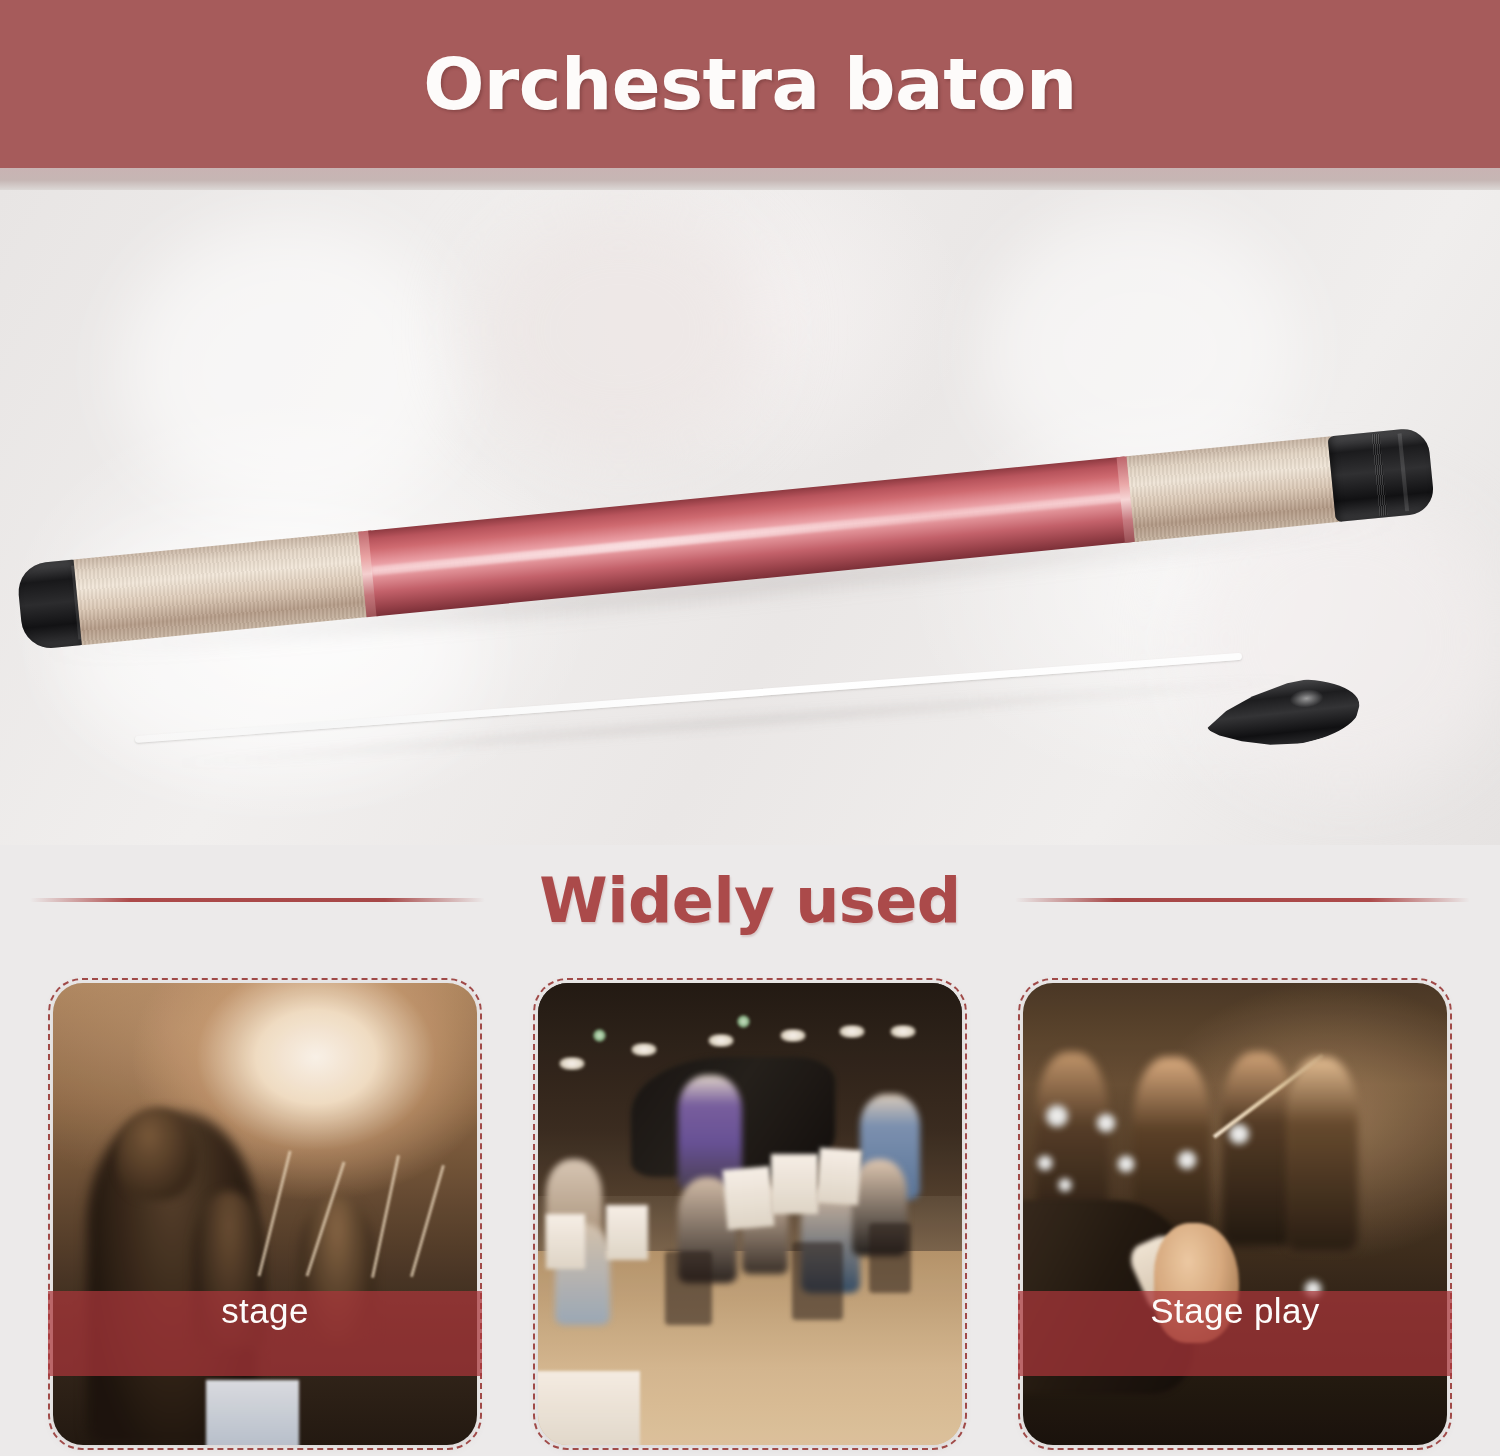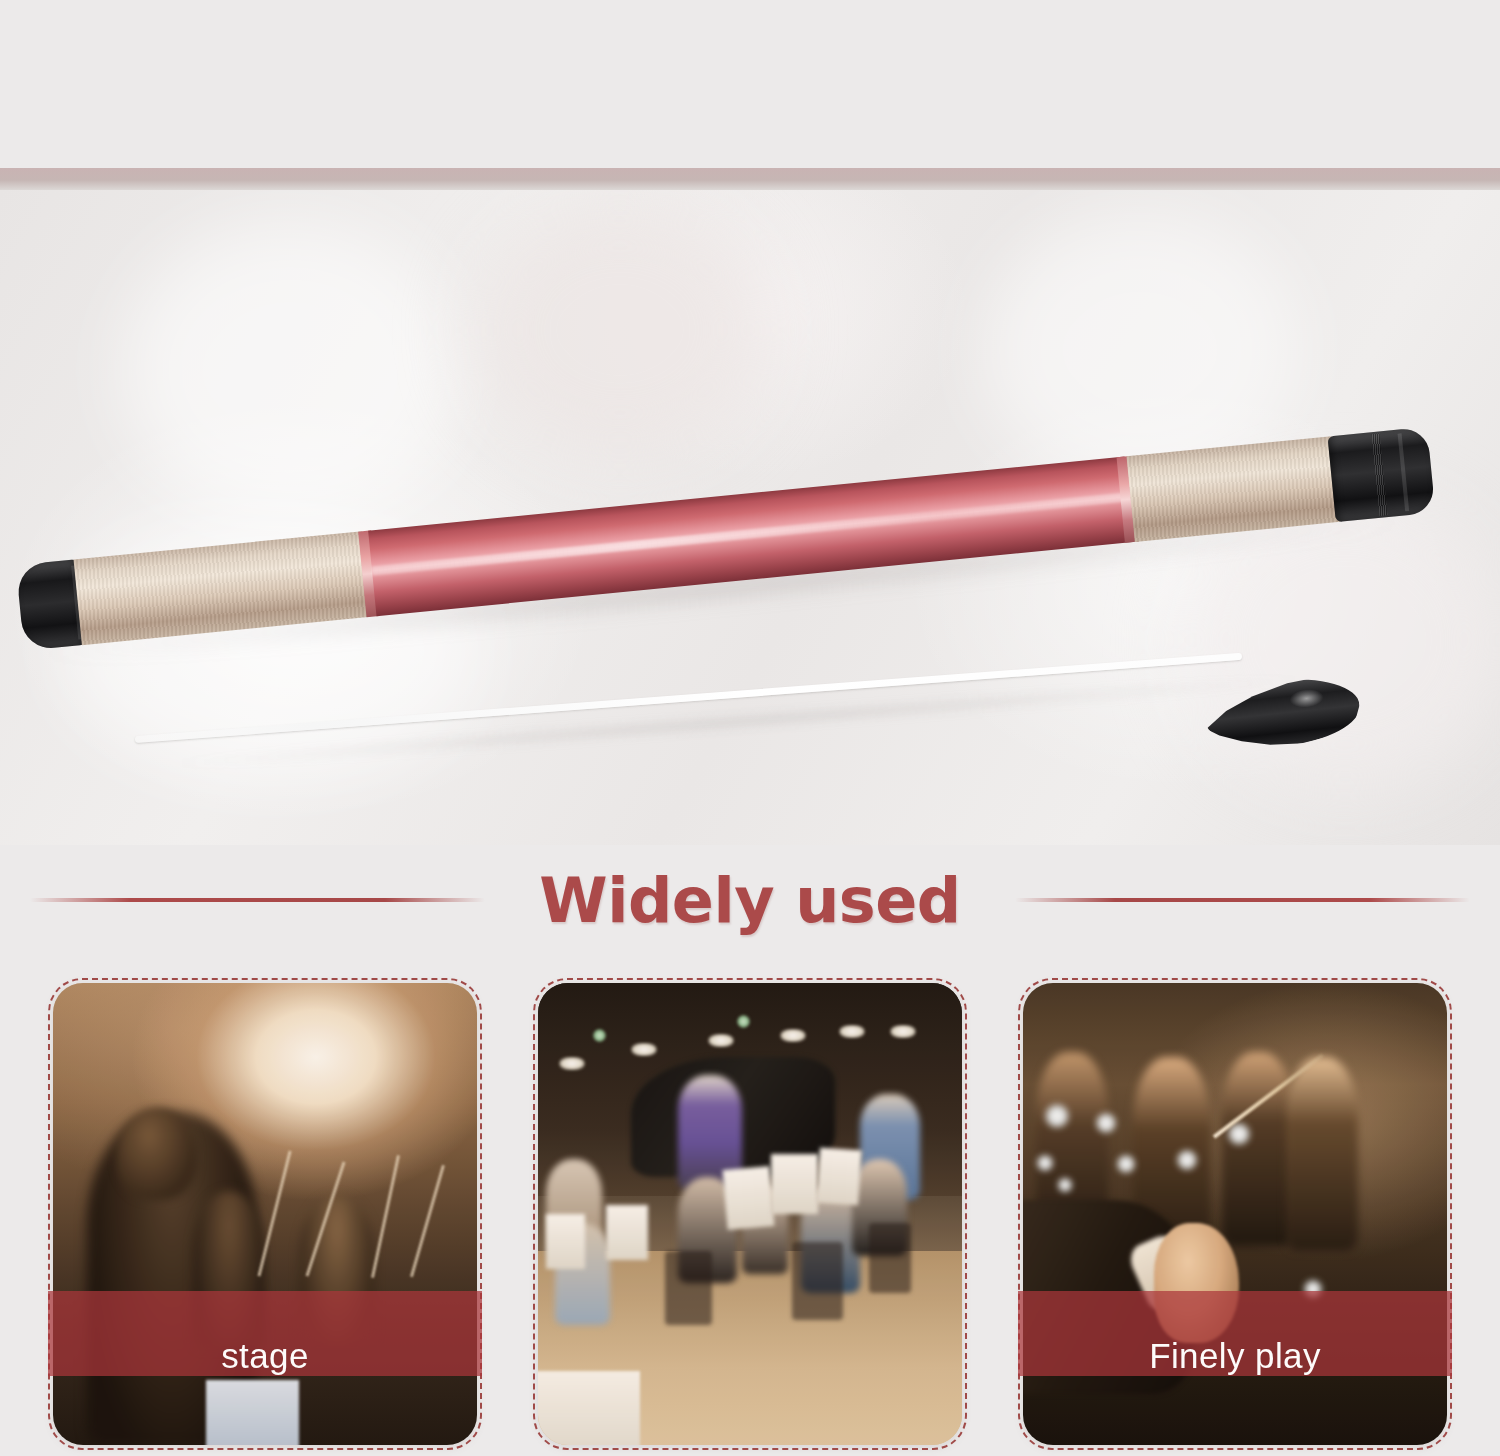--- a/index.html
+++ b/index.html
@@ -199,21 +199,21 @@
     position:absolute; left:-5px; top:-5px; right:-5px; bottom:-5px;
     border:2px dashed #a04a48; border-radius:34px; pointer-events:none;
   }
   .card-photo {
     position:absolute; inset:0; border-radius:30px; overflow:hidden;
     box-shadow:0 2px 10px rgba(120,110,108,.18);
   }
   .card-label {
     position:absolute; left:-5px; right:-5px; top:308px; height:85px;
     background:rgba(170,54,58,.72);
-    display:flex; align-items:flex-end; justify-content:center;
+    display:flex; align-items:flex-start; justify-content:center;
     color:#fdfbfa; font-size:35px; font-weight:400;
     font-family:"Liberation Sans", sans-serif; letter-spacing:.4px;
   }
 
   
   .ph1 {
     position:absolute; inset:0;
     background:
       radial-gradient(ellipse 230px 180px at 62% 16%, #fffdf7 0%, #f6e7cf 26%, rgba(214,170,128,.55) 52%, rgba(90,62,40,0) 80%),
       radial-gradient(ellipse 300px 220px at 30% 10%, rgba(198,160,124,.55), rgba(60,44,30,0) 72%),
@@ -350,20 +350,23 @@
     filter:blur(.8px);
   }
 
   .photo-warm { position:absolute; inset:0; background:rgba(186,132,84,.10); mix-blend-mode:multiply; }
 </style>
 </head>
 <body>
 
 <div class="page">
 
+  <div class="header-band">
+    <h1 class="header-title">Orchestra baton</h1>
+  </div>
   <div class="header-underband"></div>
 
   <div class="hero">
     <div class="hero-blob blob-a"></div>
     <div class="hero-blob blob-b"></div>
     <div class="hero-blob blob-c"></div>
     <div class="hero-blob blob-d"></div>
     <div class="hero-blob blob-e"></div>
 
 
@@ -481,18 +484,18 @@
           <div class="bokeh k8"></div>
           <div class="sleeve"></div>
           <div class="cuff"></div>
           <div class="hand"></div>
           <div class="stick"></div>
         </div>
         <div class="photo-warm"></div>
       </div>
       <div class="card-dash"></div>
       <div class="card-label">
-        <span>Finely play</span>
+        <span>Stage play</span>
       </div>
     </div>
 
   </div>
 </div>
 
 </body></html>

